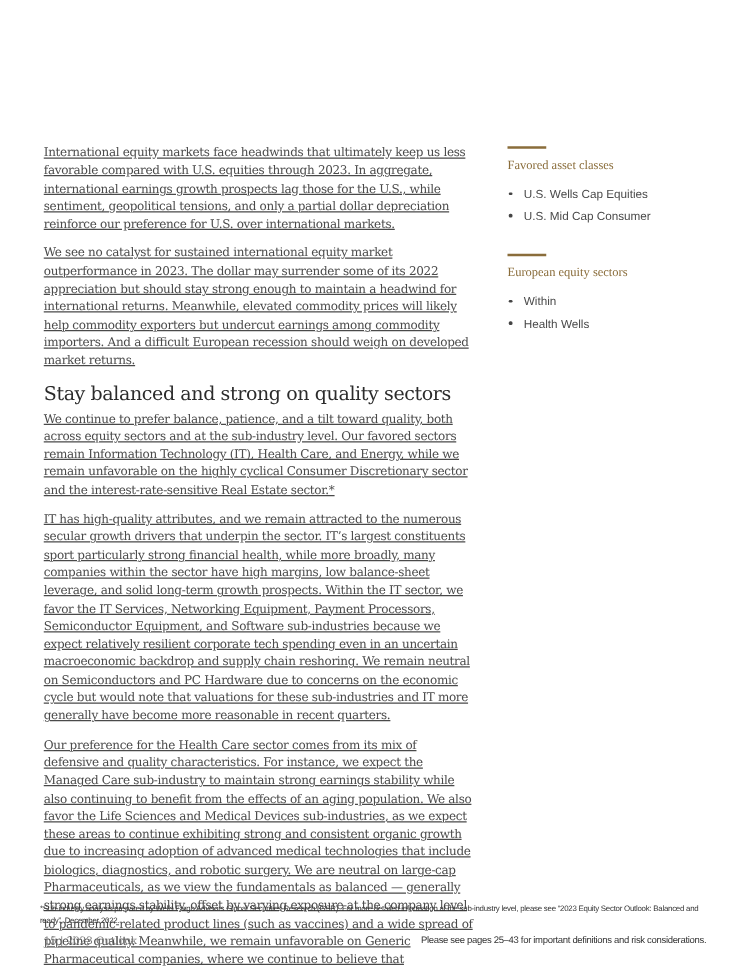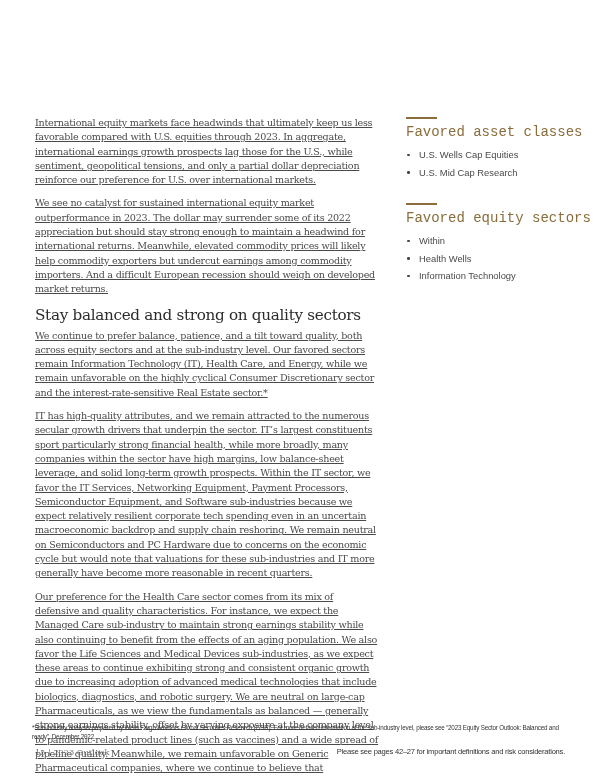--- a/index.html
+++ b/index.html
@@ -15,22 +15,22 @@
     font-family: "DejaVu Serif", "Liberation Serif", serif;
     font-weight: normal; color: #2b2b2b; font-size: 15.2px; line-height: 19px;
     margin: 9px 0 4px 0; letter-spacing: -0.3px;
   }
   .sidebar {
     position: absolute; left: 406px; top: 117px; width: 190px;
   }
   .side-block { margin-bottom: 22px; }
   .rule { width: 31px; height: 2px; background: #8a6d3b; margin-bottom: 6px; }
   .side-title {
-    font-family: Liberation Mono, monospace;
-    color: #8a6d3b; font-size: 14px; line-height: 15px; margin-bottom: 6px;
+    font-family: Liberation Serif, serif;
+    color: #8a6d3b; font-size: 10px; line-height: 15px; margin-bottom: 6px;
   }
   .side-list { list-style: none; margin: 0; padding: 0; }
   .side-list li {
     font-family: "Liberation Sans", "DejaVu Sans", sans-serif;
     color: #4a4a4a; font-size: 9.4px; line-height: 17.5px; position: relative; padding-left: 13px;
   }
   .side-list li .bullet {
     position: absolute; left: 1px; top: 7.5px; width: 2.5px; height: 2.5px; border-radius: 50%; background: #444;
   }
   .footnote {
@@ -60,29 +60,28 @@
   <p>IT has high-quality attributes, and we remain attracted to the numerous secular growth drivers that underpin the sector. IT’s largest constituents sport particularly strong financial health, while more broadly, many companies within the sector have high margins, low balance-sheet leverage, and solid long-term growth prospects. Within the IT sector, we favor the IT Services, Networking Equipment, Payment Processors, Semiconductor Equipment, and Software sub-industries because we expect relatively resilient corporate tech spending even in an uncertain macroeconomic backdrop and supply chain reshoring. We remain neutral on Semiconductors and PC Hardware due to concerns on the economic cycle but would note that valuations for these sub-industries and IT more generally have become more reasonable in recent quarters.</p>
   <p>Our preference for the Health Care sector comes from its mix of defensive and quality characteristics. For instance, we expect the Managed Care sub-industry to maintain strong earnings stability while also continuing to benefit from the effects of an aging population. We also favor the Life Sciences and Medical Devices sub-industries, as we expect these areas to continue exhibiting strong and consistent organic growth due to increasing adoption of advanced medical technologies that include biologics, diagnostics, and robotic surgery. We are neutral on large-cap Pharmaceuticals, as we view the fundamentals as balanced — generally strong earnings stability, offset by varying exposure at the company level to pandemic-related product lines (such as vaccines) and a wide spread of pipeline quality. Meanwhile, we remain unfavorable on Generic Pharmaceutical companies, where we continue to believe that fundamentals remain questionable.</p>
 </div>
 
 <div class="sidebar">
   <div class="side-block">
     <div class="rule"></div>
     <div class="side-title">Favored asset classes</div>
     <ul class="side-list">
       <li><span class="bullet"></span><span>U.S. Wells Cap Equities</span></li>
-      <li><span class="bullet"></span><span>U.S. Mid Cap Research</span></li>
+      <li><span class="bullet"></span><span>U.S. Mid Cap Consumer</span></li>
     </ul>
   </div>
   <div class="side-block">
     <div class="rule"></div>
-    <div class="side-title">Favored equity sectors</div>
+    <div class="side-title">European equity sectors</div>
     <ul class="side-list">
       <li><span class="bullet"></span><span>Within</span></li>
       <li><span class="bullet"></span><span>Health Wells</span></li>
-      <li><span class="bullet"></span><span>Information Technology</span></li>
     </ul>
   </div>
 </div>
 
 <div class="footnote">*Sub-industry analysis prepared by Wells Fargo Advisors Global Securities Research (GSR). For more detailed information at the sub-industry level, please see “2023 Equity Sector Outlook: Balanced and ready”, December 2022.</div>
 <div class="footer-left">15  | 2023 Outlook</div>
-<div class="footer-right">Please see pages 42–27 for important definitions and risk considerations.</div>
+<div class="footer-right">Please see pages 25–43 for important definitions and risk considerations.</div>
 
 </body></html>

